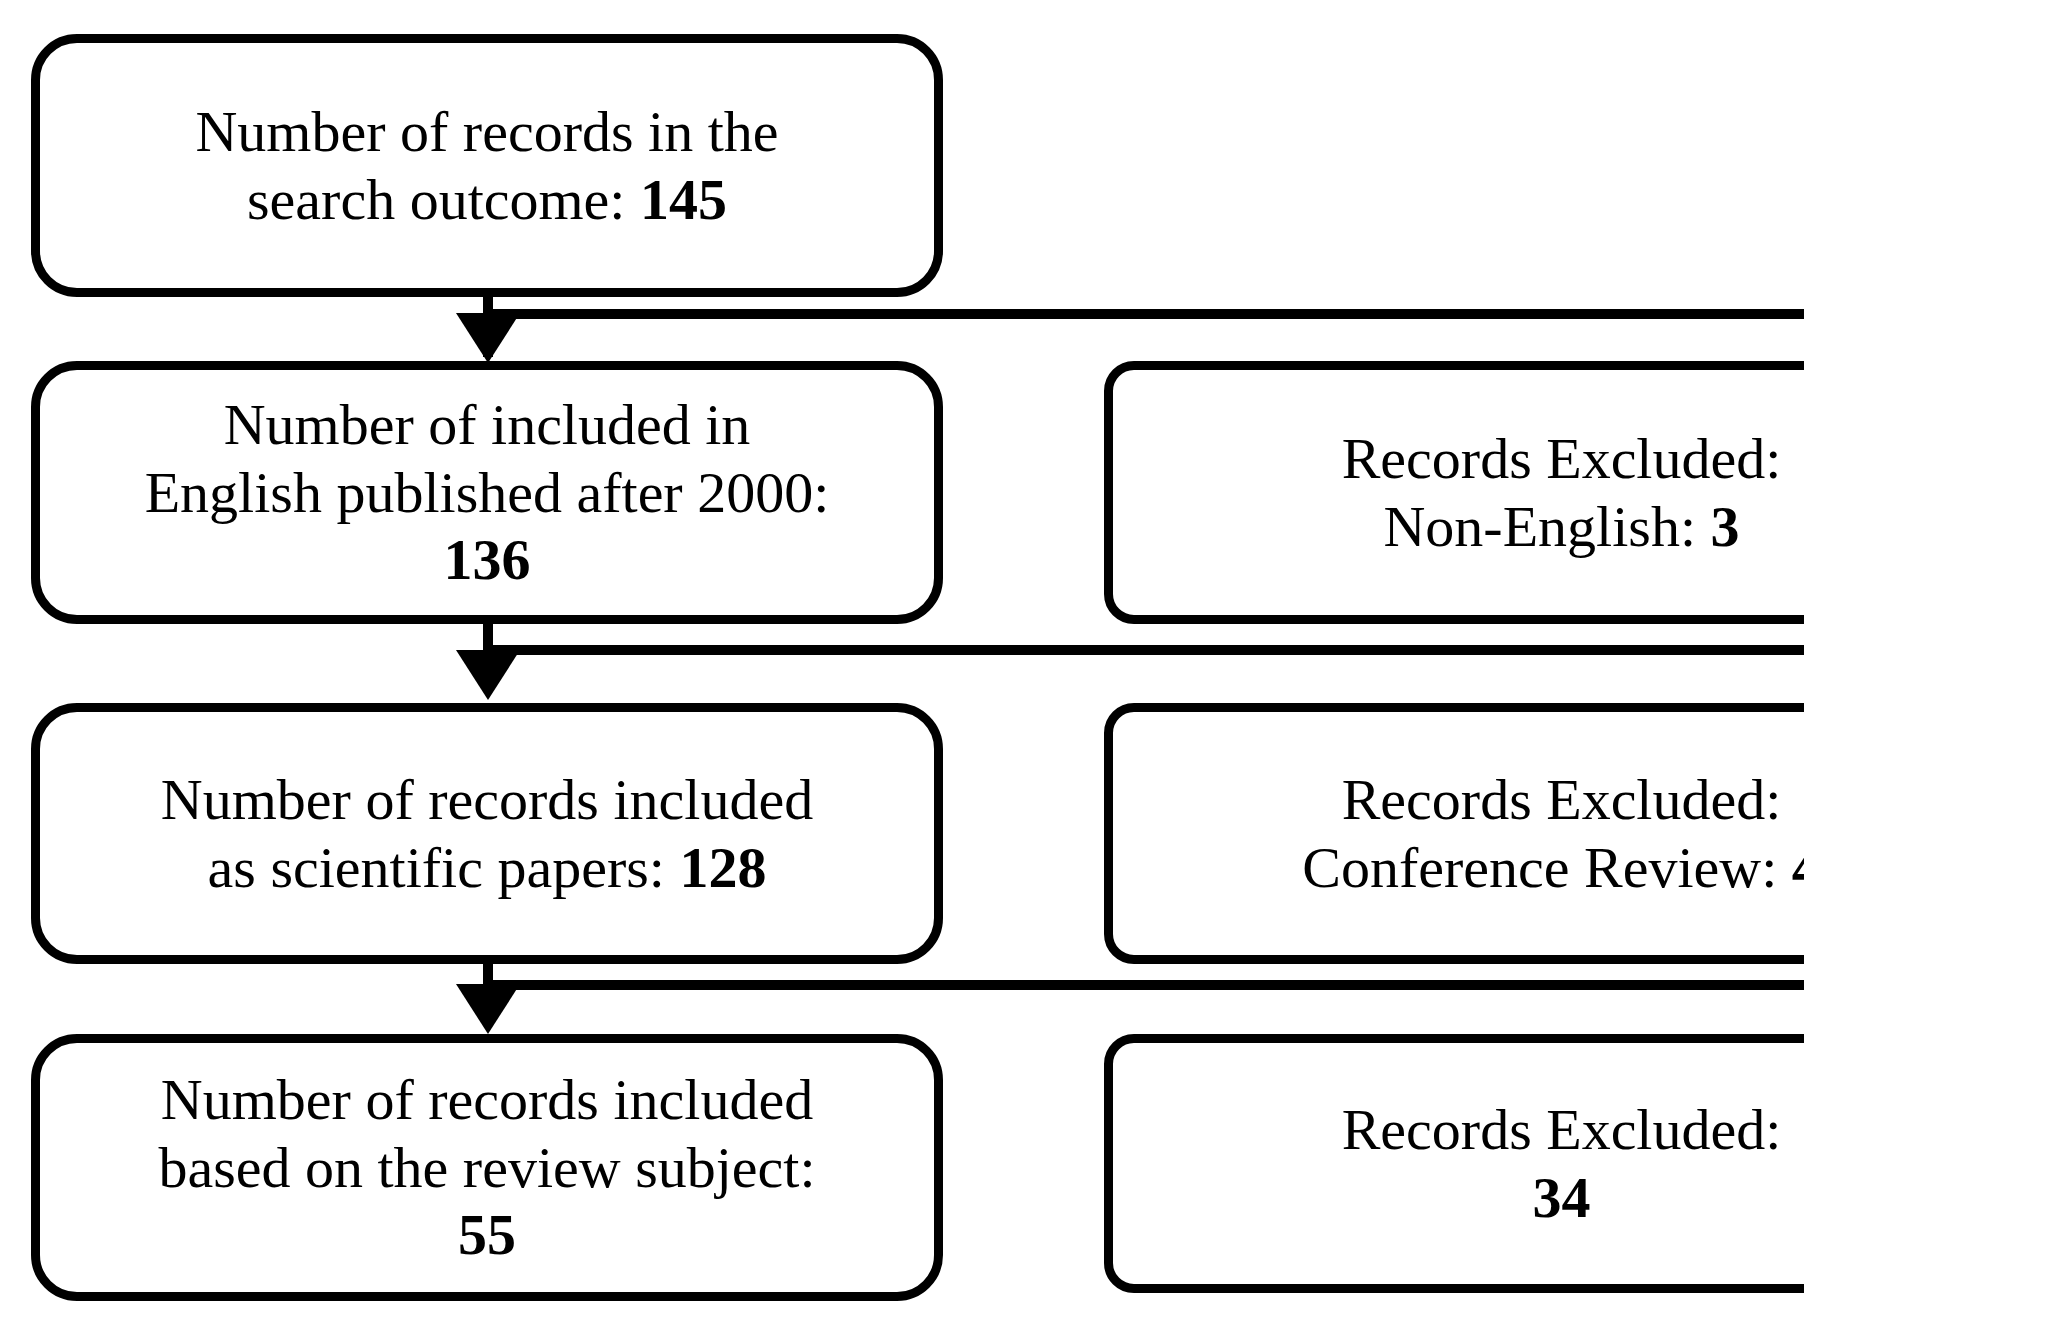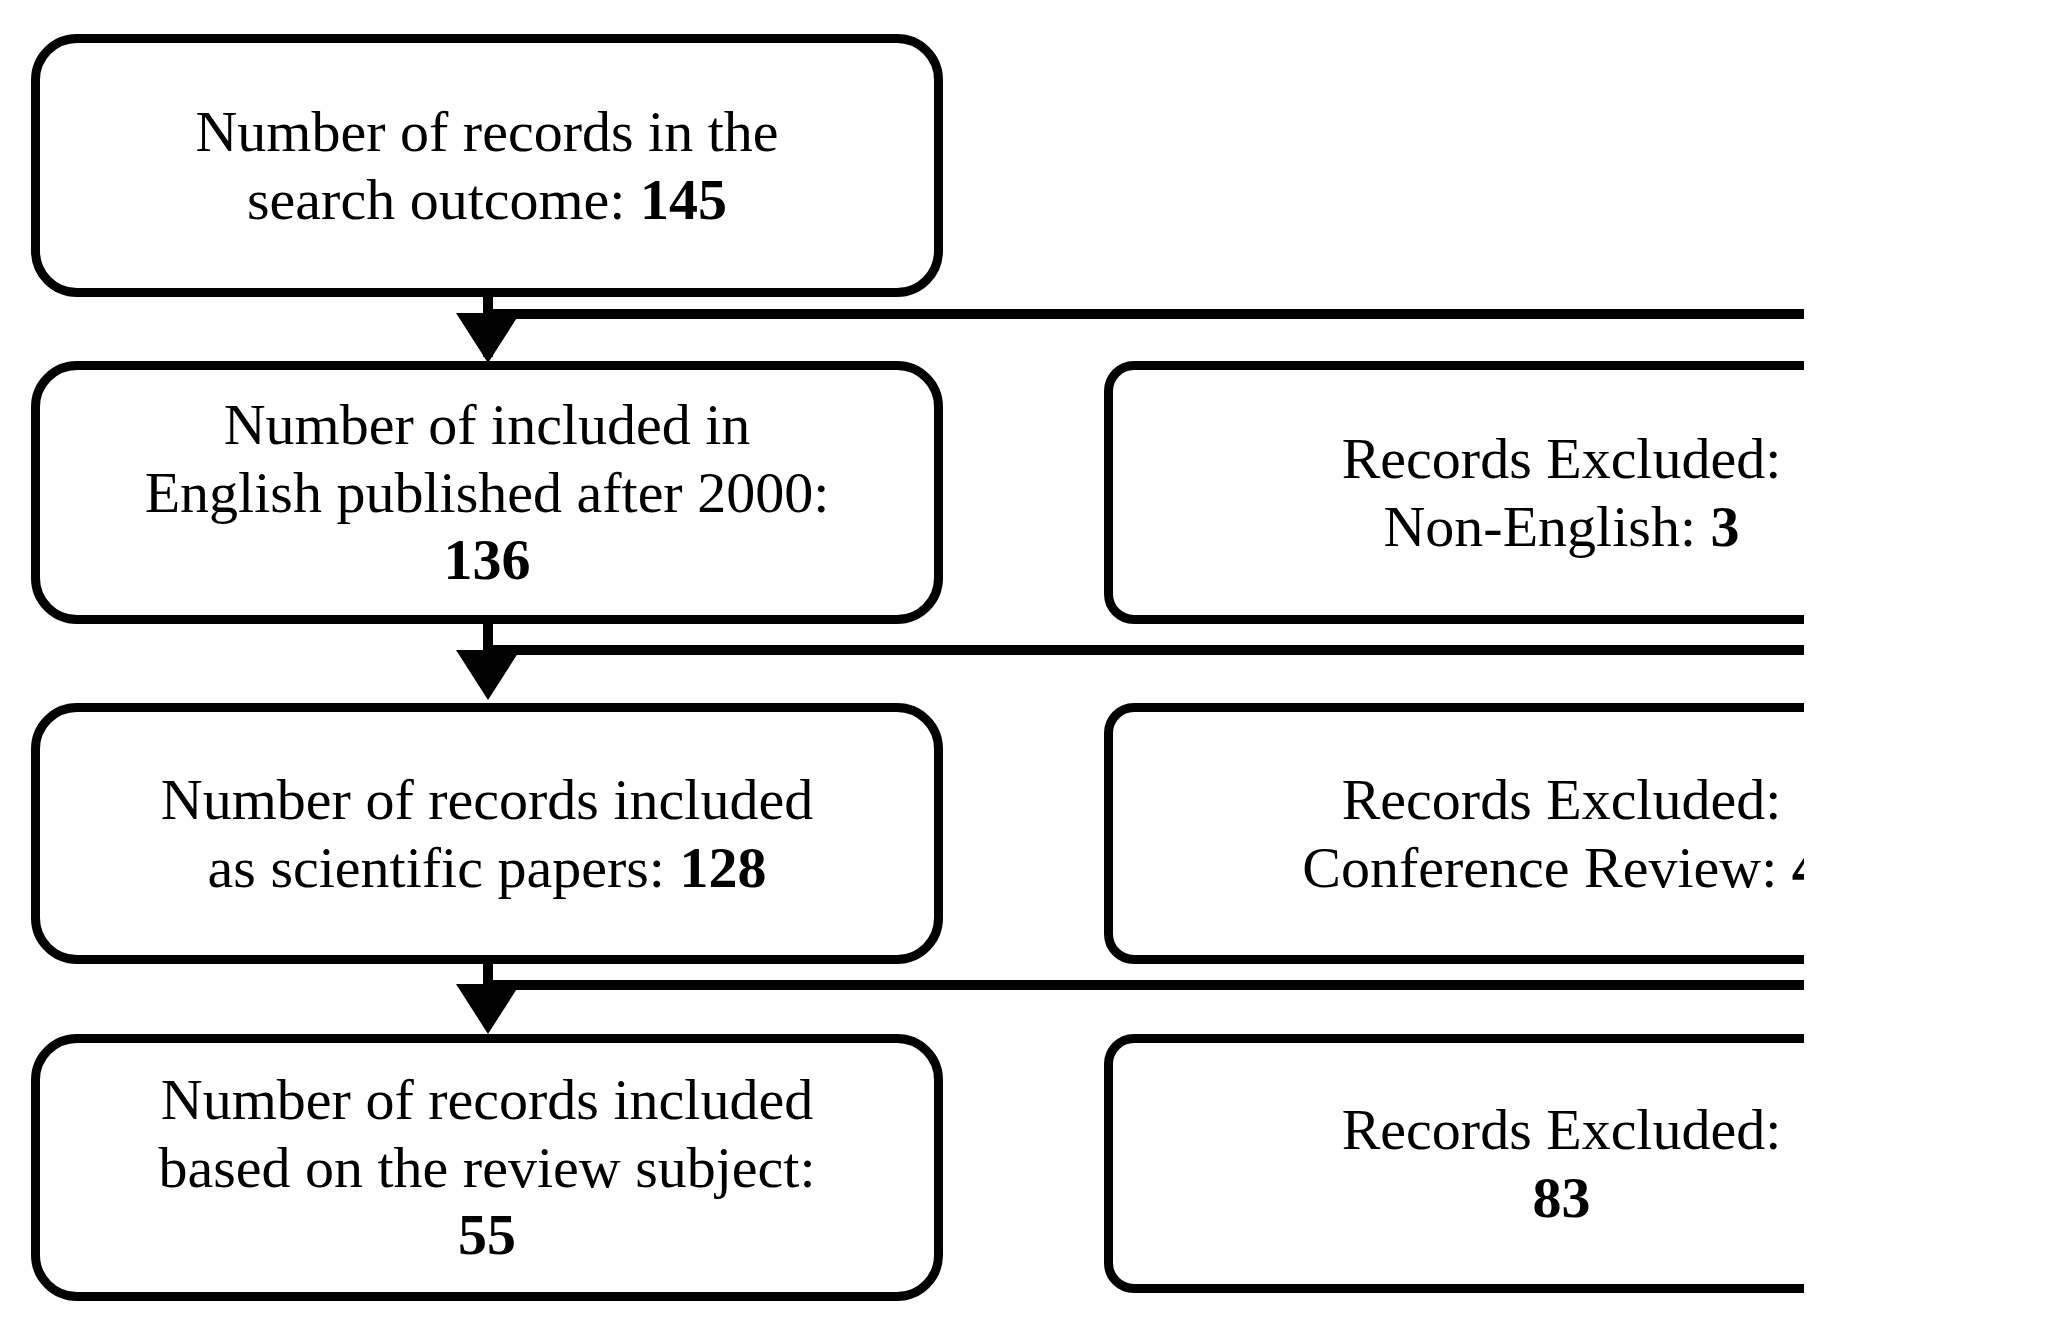--- a/index.html
+++ b/index.html
@@ -144,17 +144,17 @@
     <span class="txt">
       <span class="line">Number of records included</span>
       <span class="line">based on the review subject:</span>
       <span class="line"><b>55</b></span>
     </span>
   </div>
 
   <div class="node col-right row4r">
     <span class="txt">
       <span class="line">Records Excluded:</span>
-      <span class="line"><b>83</b></span>
+      <span class="line"><b>34</b></span>
     </span>
   </div>
 
 </div>
 
 </body></html>

